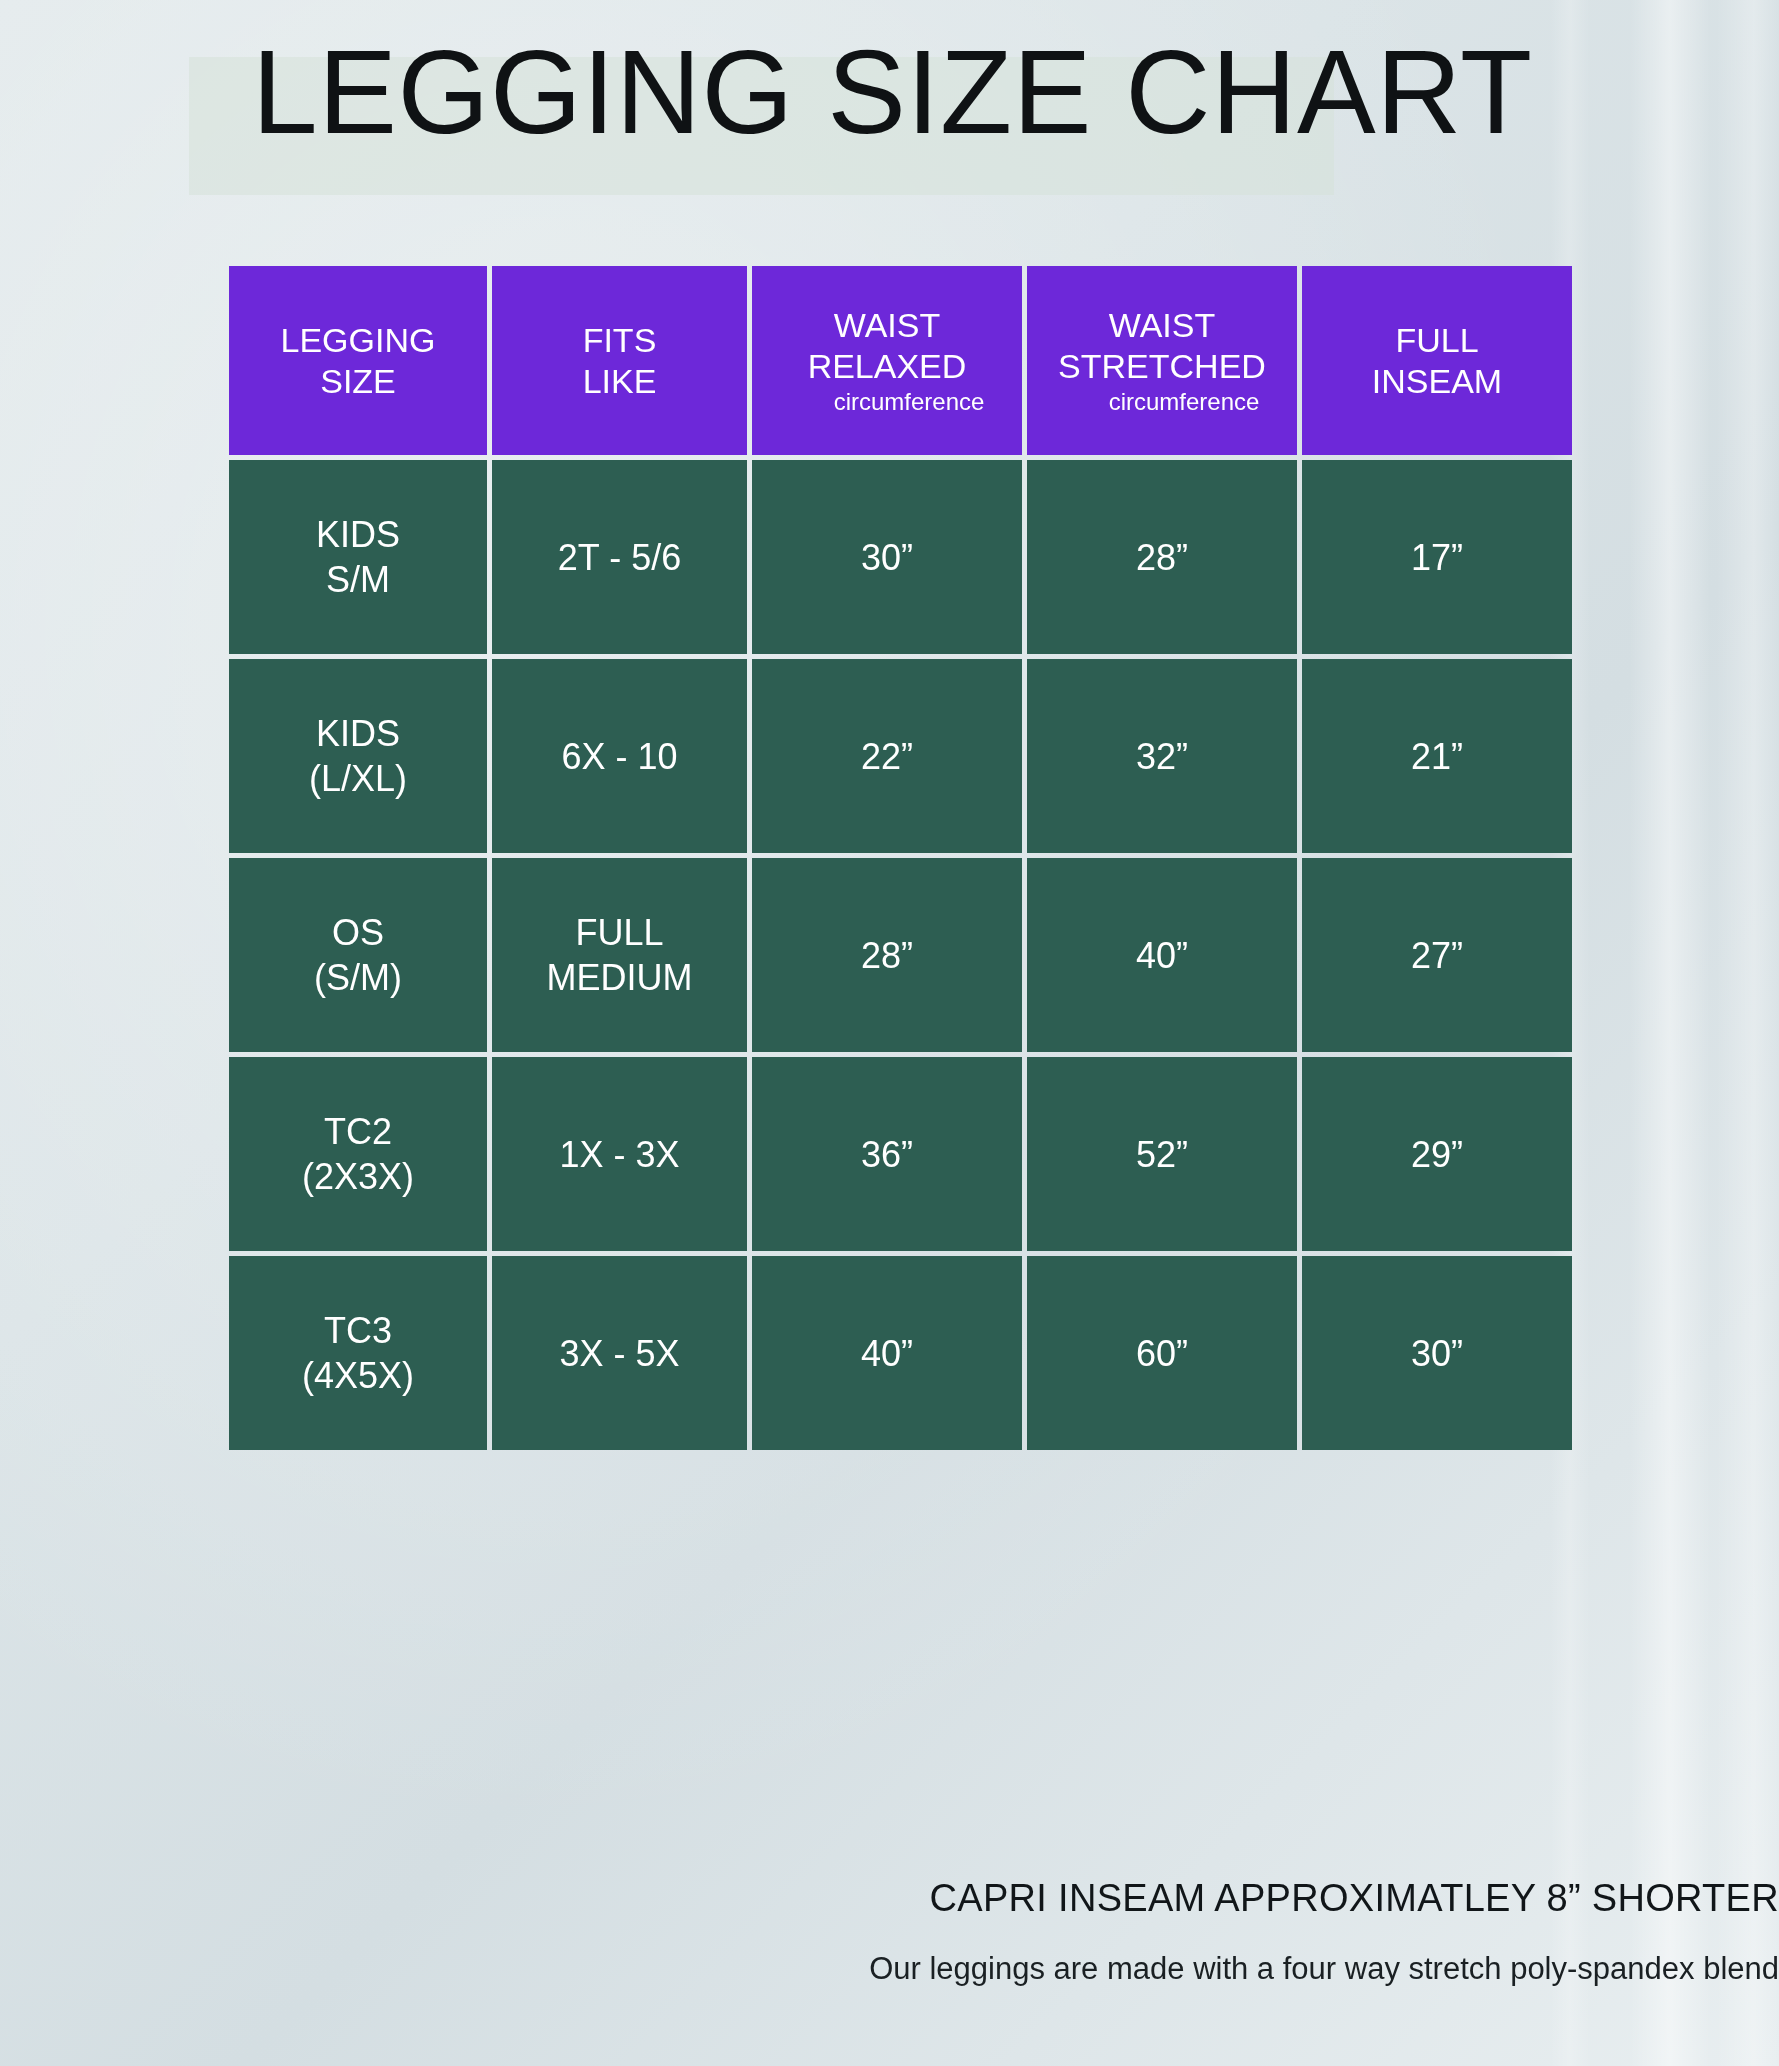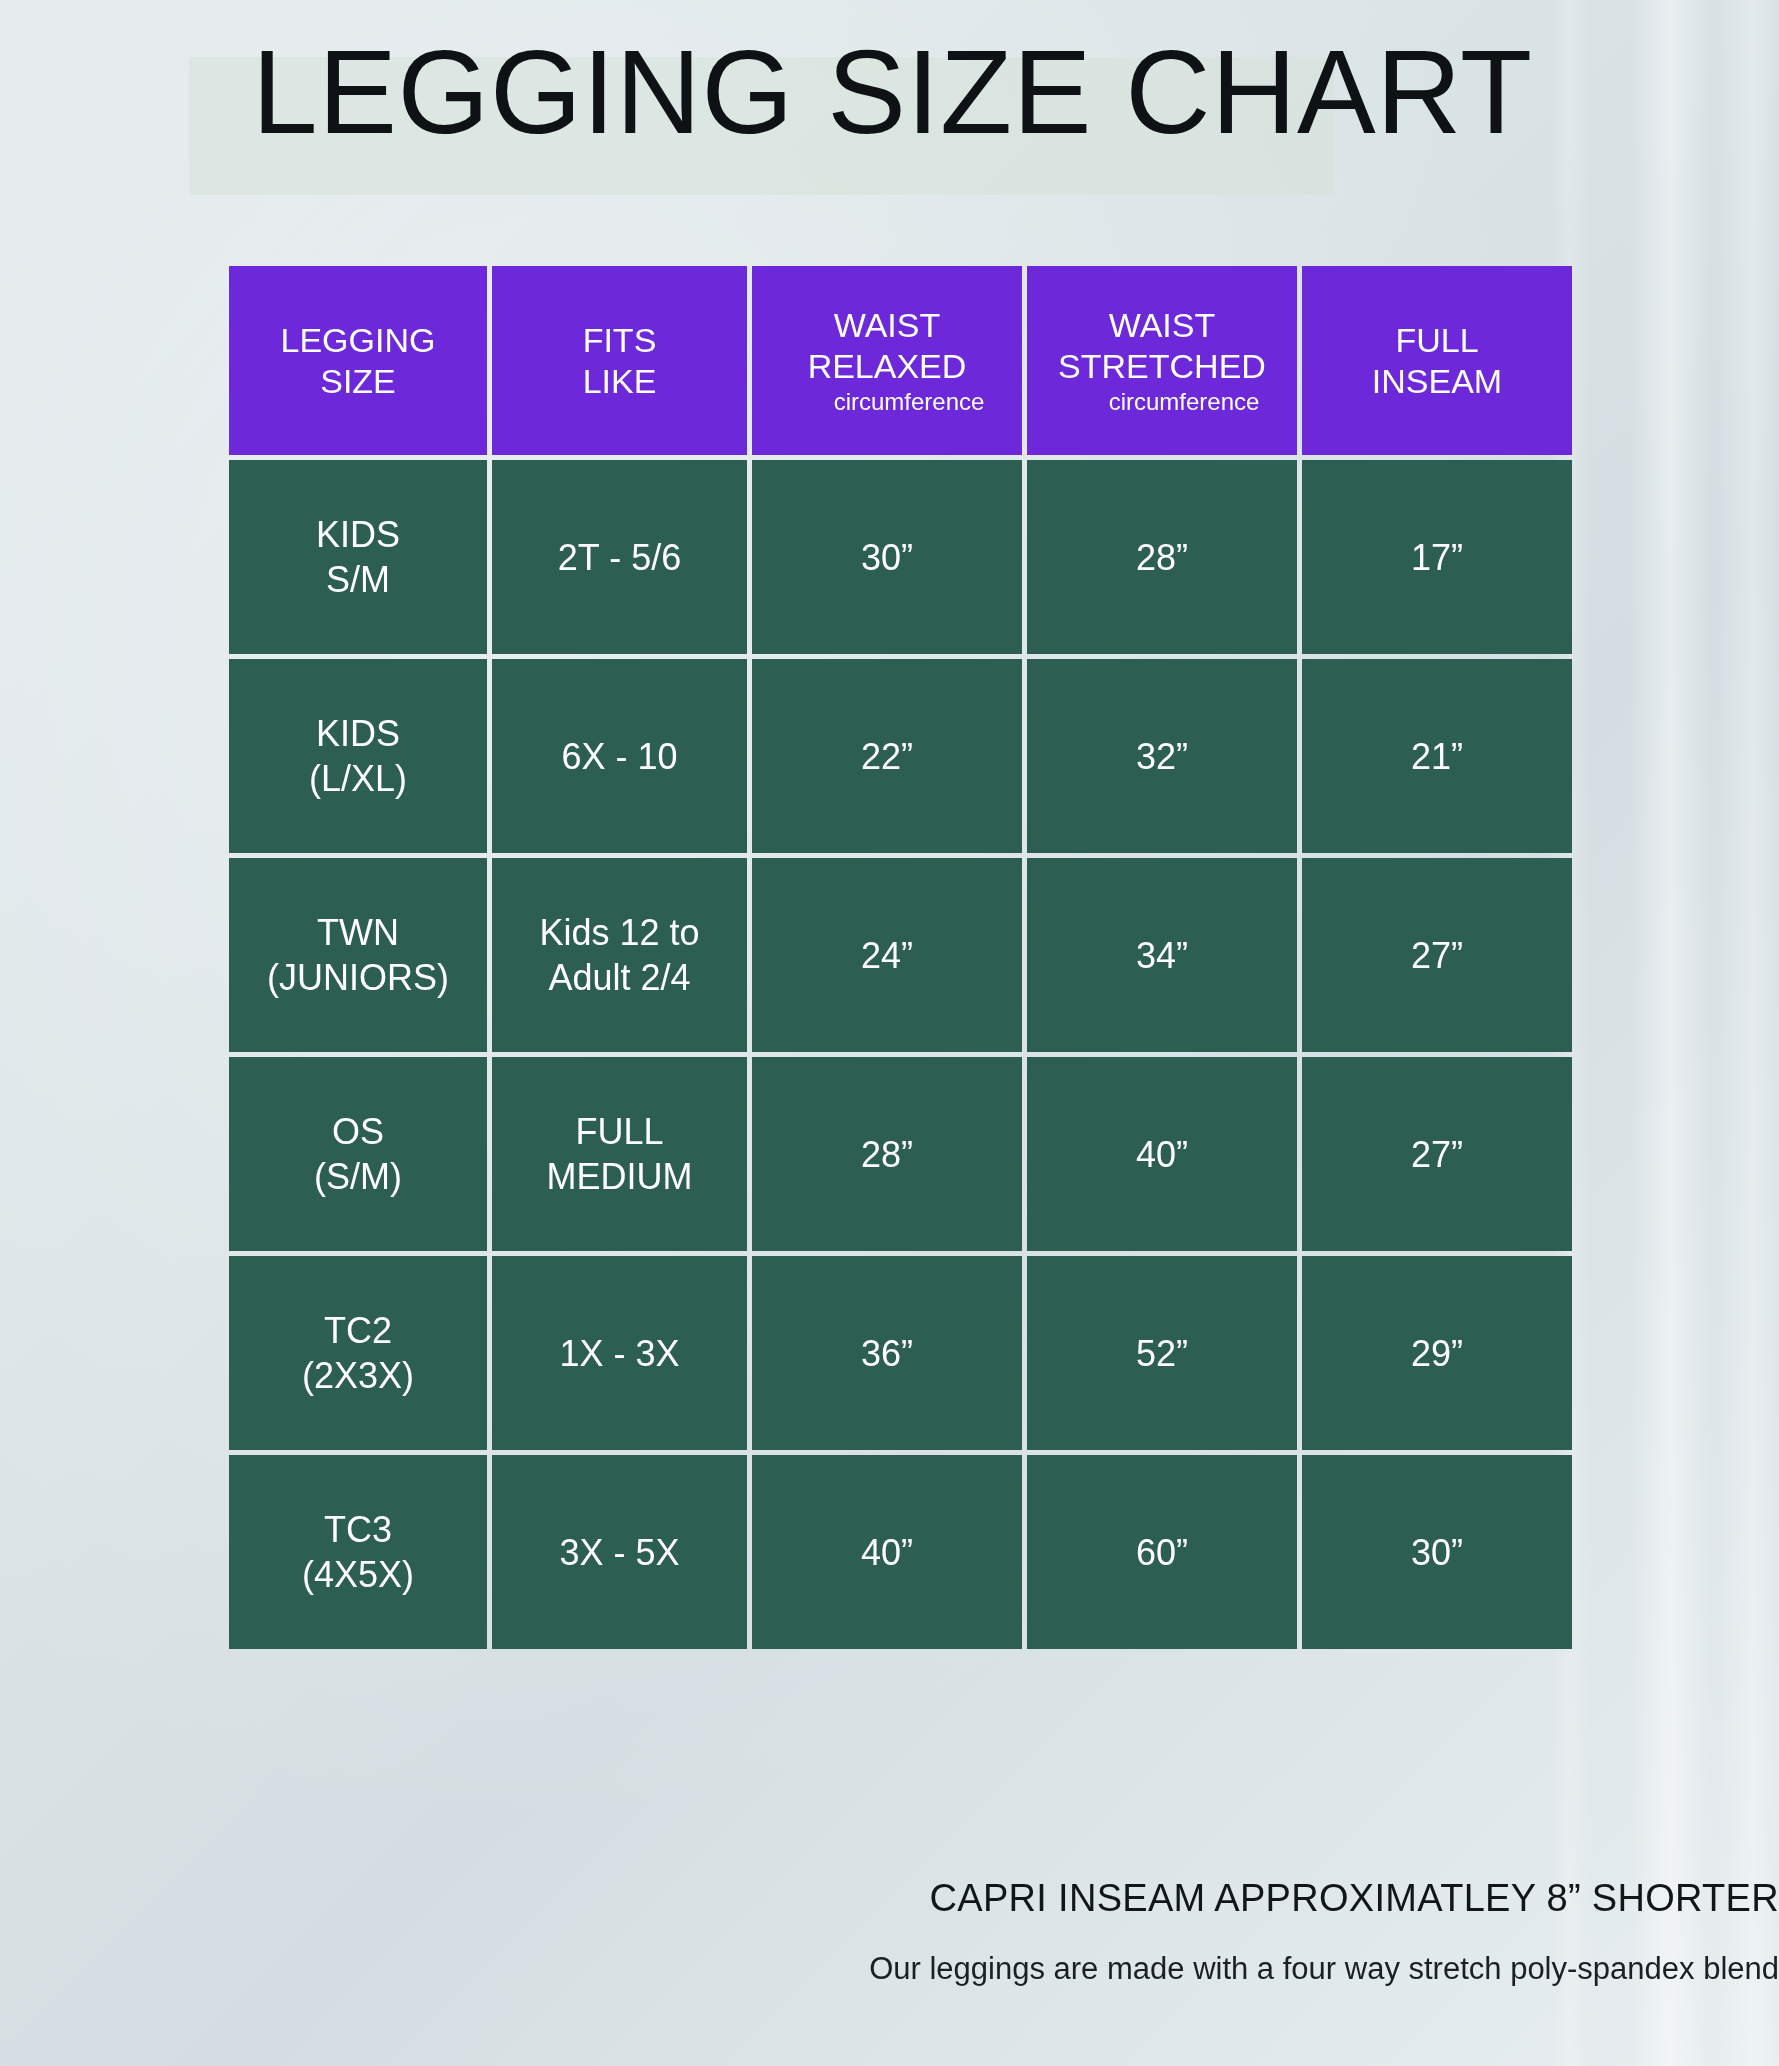--- a/index.html
+++ b/index.html
@@ -223,33 +223,20 @@
           </td>
           <td>
             <span class="cell-line">6X - 10</span>
             <span class="cell-line"></span>
           </td>
           <td>22”</td>
           <td>32”</td>
           <td>21”</td>
         </tr>
 
-        <tr>
-          <td>
-            <span class="cell-line">TWN</span>
-            <span class="cell-line">(JUNIORS)</span>
-          </td>
-          <td>
-            <span class="cell-line">Kids 12 to</span>
-            <span class="cell-line">Adult 2/4</span>
-          </td>
-          <td>24”</td>
-          <td>34”</td>
-          <td>27”</td>
-        </tr>
 
         <tr>
           <td>
             <span class="cell-line">OS</span>
             <span class="cell-line">(S/M)</span>
           </td>
           <td>
             <span class="cell-line">FULL</span>
             <span class="cell-line">MEDIUM</span>
           </td>

